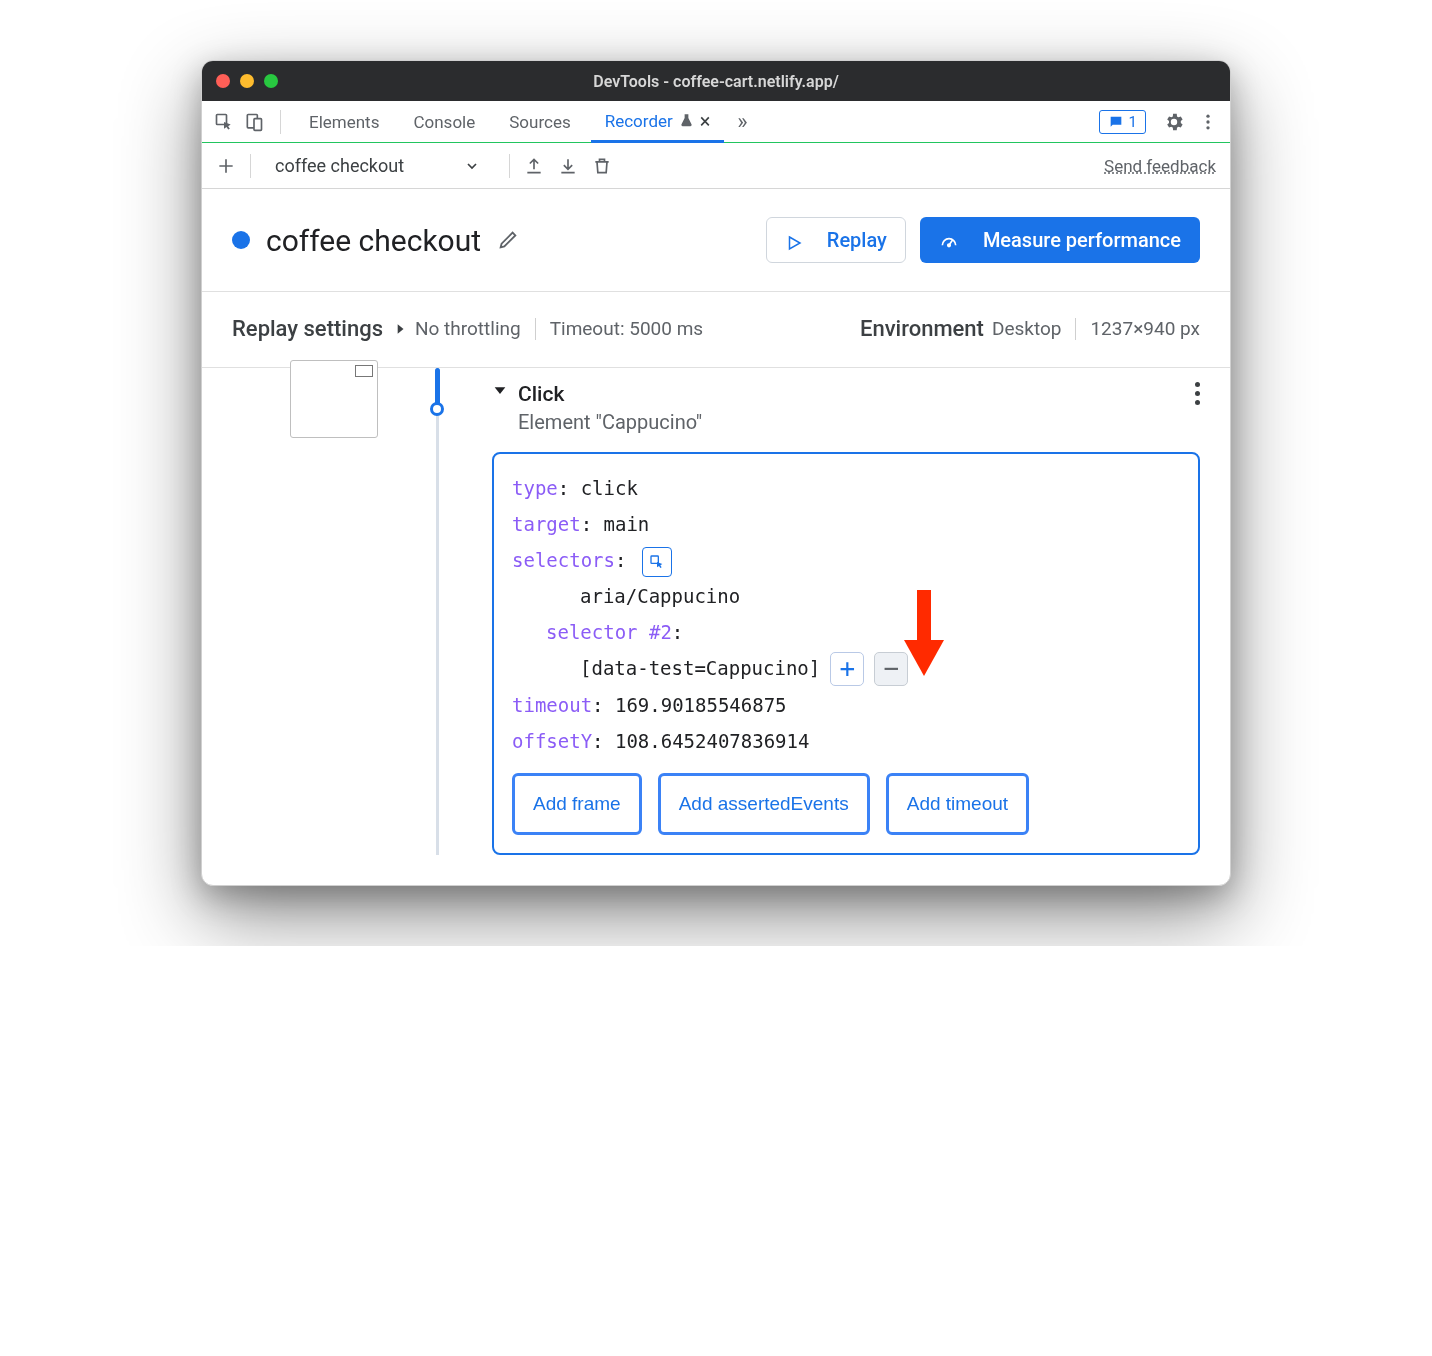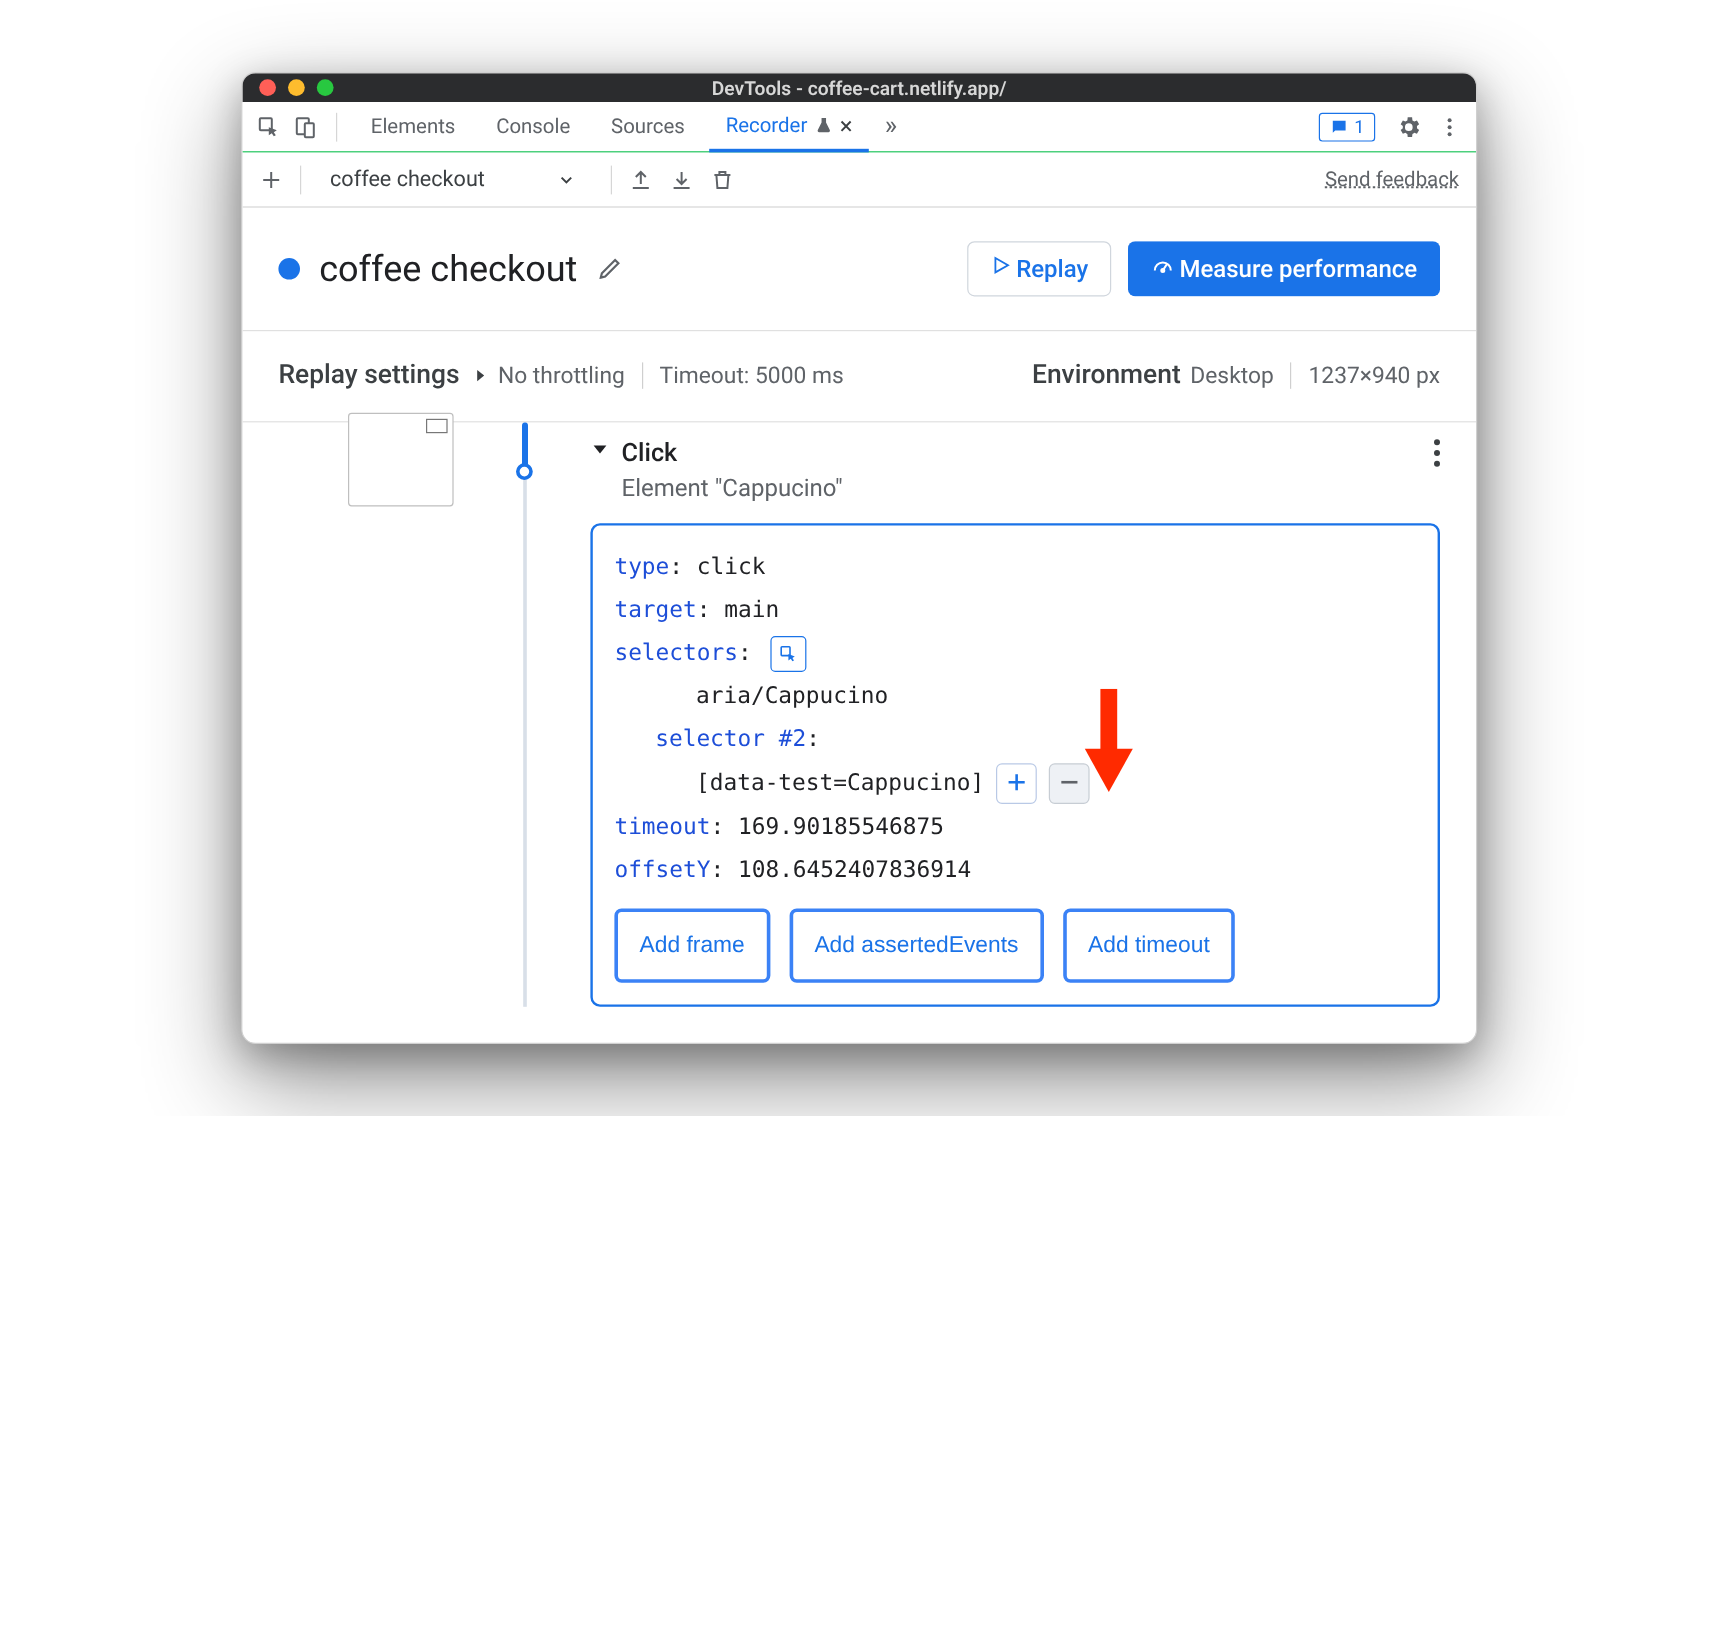--- a/index.html
+++ b/index.html
@@ -15,21 +15,21 @@
     width: 1030px;
     border-radius: 12px;
     overflow: hidden;
     box-shadow: 0 30px 80px rgba(0,0,0,0.45), 0 10px 30px rgba(0,0,0,0.25);
     background: #fff;
     border: 1px solid #d0d0d0;
   }
   .titlebar {
     background: #2b2c2e;
     color: #c9c9c9;
-    height: 24px;
+    height: 40px;
     display: flex;
     align-items: center;
     padding: 0 14px;
     position: relative;
   }
   .traffic { display: flex; gap: 10px; position: absolute; left: 14px; }
   .traffic span { width: 14px; height: 14px; border-radius: 50%; display: block; }
   .traffic .close { background: #ff5f57; }
   .traffic .min { background: #febc2e; }
   .traffic .max { background: #28c840; }
@@ -68,21 +68,21 @@
   .toolbar .feedback { margin-left:auto; color:#5f6368; font-size:17px; text-decoration: underline dotted; cursor:pointer;}
 
   .header-row {
     display:flex; align-items:center; padding: 28px 30px;
     border-bottom: 1px solid #e0e0e0; gap: 16px;
   }
   .status-dot { width:18px; height:18px; border-radius:50%; background:#1a73e8; }
   .rec-title { font-size: 30px; font-weight:400; color:#202124; }
   .header-row .actions { margin-left:auto; display:flex; gap:14px; }
   .btn {
-    display:flex; align-items:flex-start; gap:4px;
+    display:flex; align-items:flex-end; gap:24px;
     padding: 10px 18px; border-radius:6px;
     font-size:20px; font-weight:500; cursor:pointer;
     border:1px solid transparent;
   }
   .btn.outline { border-color:#d0d6dd; color:#1a73e8; background:#fff; }
   .btn.primary { background:#1a73e8; color:#fff; }
 
   .settings-row {
     display:flex; padding: 24px 30px 26px;
     border-bottom:1px solid #e0e0e0;
@@ -120,21 +120,21 @@
 
   .step-panel {
     margin-top: 18px;
     border:2px solid #1a73e8;
     border-radius:8px;
     padding: 16px 18px 18px;
     font-family: "SF Mono", Menlo, Consolas, monospace;
     font-size: 19px; line-height: 1.9;
     color:#202124;
   }
-  .k { color:#1d4ed8; }
+  .k { color:#8b5cf6; }
   .indent1 { padding-left: 34px; }
   .indent2 { padding-left: 68px; }
   .pick-btn {
     display:inline-flex; width:30px; height:30px; border:1.5px solid #1a73e8;
     border-radius:4px; align-items:center; justify-content:center; color:#1a73e8;
     vertical-align: middle; margin-left:4px;
   }
   .sel-row { display:flex; align-items:center; gap:10px; }
   .sq-btn {
     width:34px; height:34px; border:1px solid #c7cdd4; border-radius:5px;

